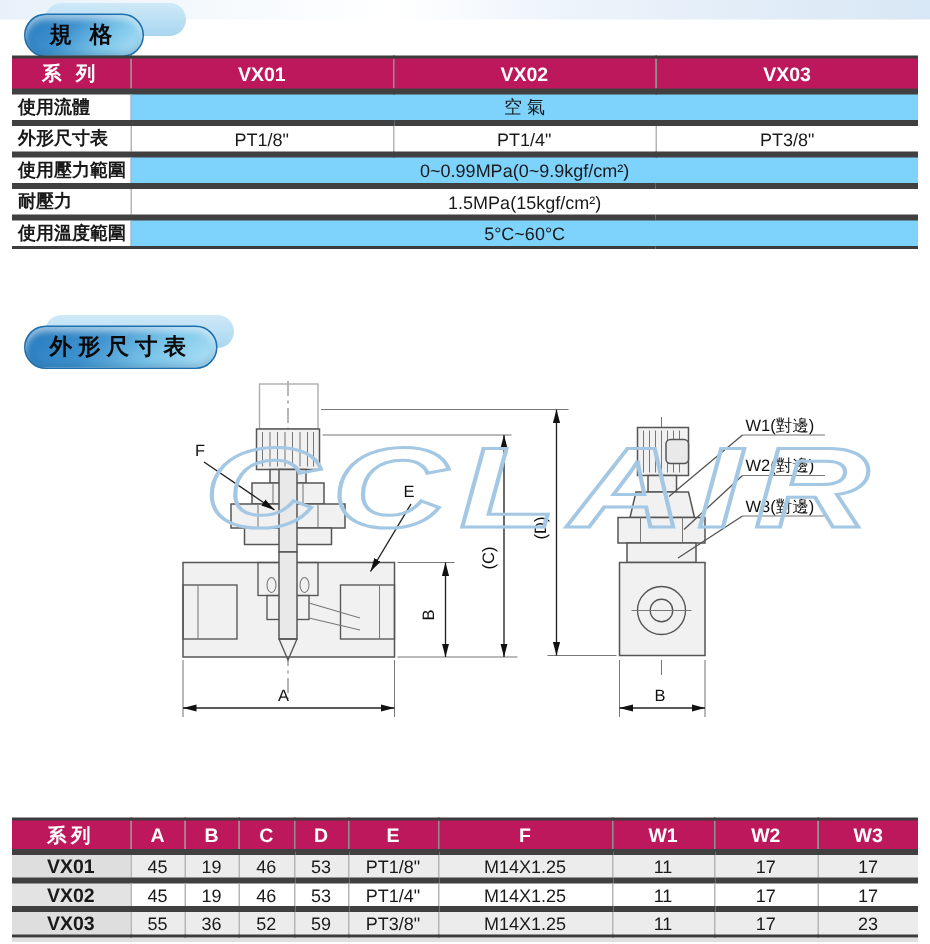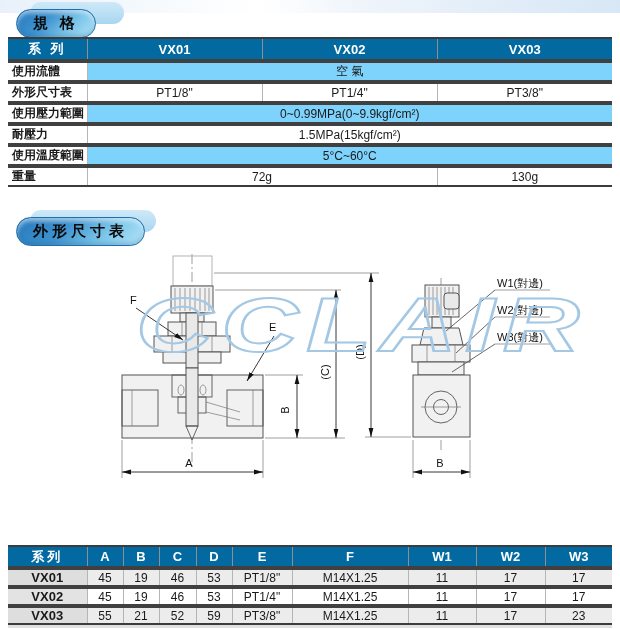--- a/index.html
+++ b/index.html
@@ -32,21 +32,21 @@
   }
   .pill1 { left:16px; top:7px; width:100px; }
   .pill2 { left:16px; top:215px; width:132px; }
 
   
   table { border-collapse:collapse; table-layout:fixed; position:absolute; left:8px; width:604px; font-size:12px; }
   .spec-table { top:37px; }
   .dim-table  { top:545px; }
   table { border-top:2px solid #3c3c3c; border-bottom:2px solid #3c3c3c; }
   thead th {
-    background:#0369a1; color:#fff; font-weight:bold; text-align:center;
+    background:#be185d; color:#fff; font-weight:bold; text-align:center;
     border-left:1px solid #8f8f8f; font-size:13px;
   }
   thead th:first-child { border-left:none; letter-spacing:3px; }
   .spec-table thead th { height:23px; }
   .dim-table  thead th { height:22px; }
   tbody tr { height:19px; }
   .dim-table tbody tr { height:18px; }
   tbody th, tbody td { border-top:4px solid #404040; }
   tbody td { border-left:1px solid #b5b5b5; text-align:center; }
   .spec-table tbody th {
@@ -111,25 +111,20 @@
         <td colspan="3">0~0.99MPa(0~9.9kgf/cm²)</td>
       </tr>
       <tr>
         <th>耐壓力</th>
         <td colspan="3">1.5MPa(15kgf/cm²)</td>
       </tr>
       <tr class="alt">
         <th>使用溫度範圍</th>
         <td colspan="3">5°C~60°C</td>
       </tr>
-      <tr>
-        <th>重量</th>
-        <td colspan="2">72g</td>
-        <td>130g</td>
-      </tr>
     </tbody>
 </table>
 
 <div class="pillwrap pill2">
   <div class="back"></div>
   <div class="pill">外形尺寸表</div>
 </div>
 
 <div class="drawing">
 <svg width="620" height="290" viewBox="0 250 620 290" xmlns="http://www.w3.org/2000/svg">
@@ -316,21 +311,21 @@
         <td>53</td>
         <td>PT1/4"</td>
         <td>M14X1.25</td>
         <td>11</td>
         <td>17</td>
         <td>17</td>
       </tr>
       <tr class="alt">
         <th>VX03</th>
         <td>55</td>
-        <td>21</td>
+        <td>36</td>
         <td>52</td>
         <td>59</td>
         <td>PT3/8"</td>
         <td>M14X1.25</td>
         <td>11</td>
         <td>17</td>
         <td>23</td>
       </tr>
     </tbody>
 </table>

